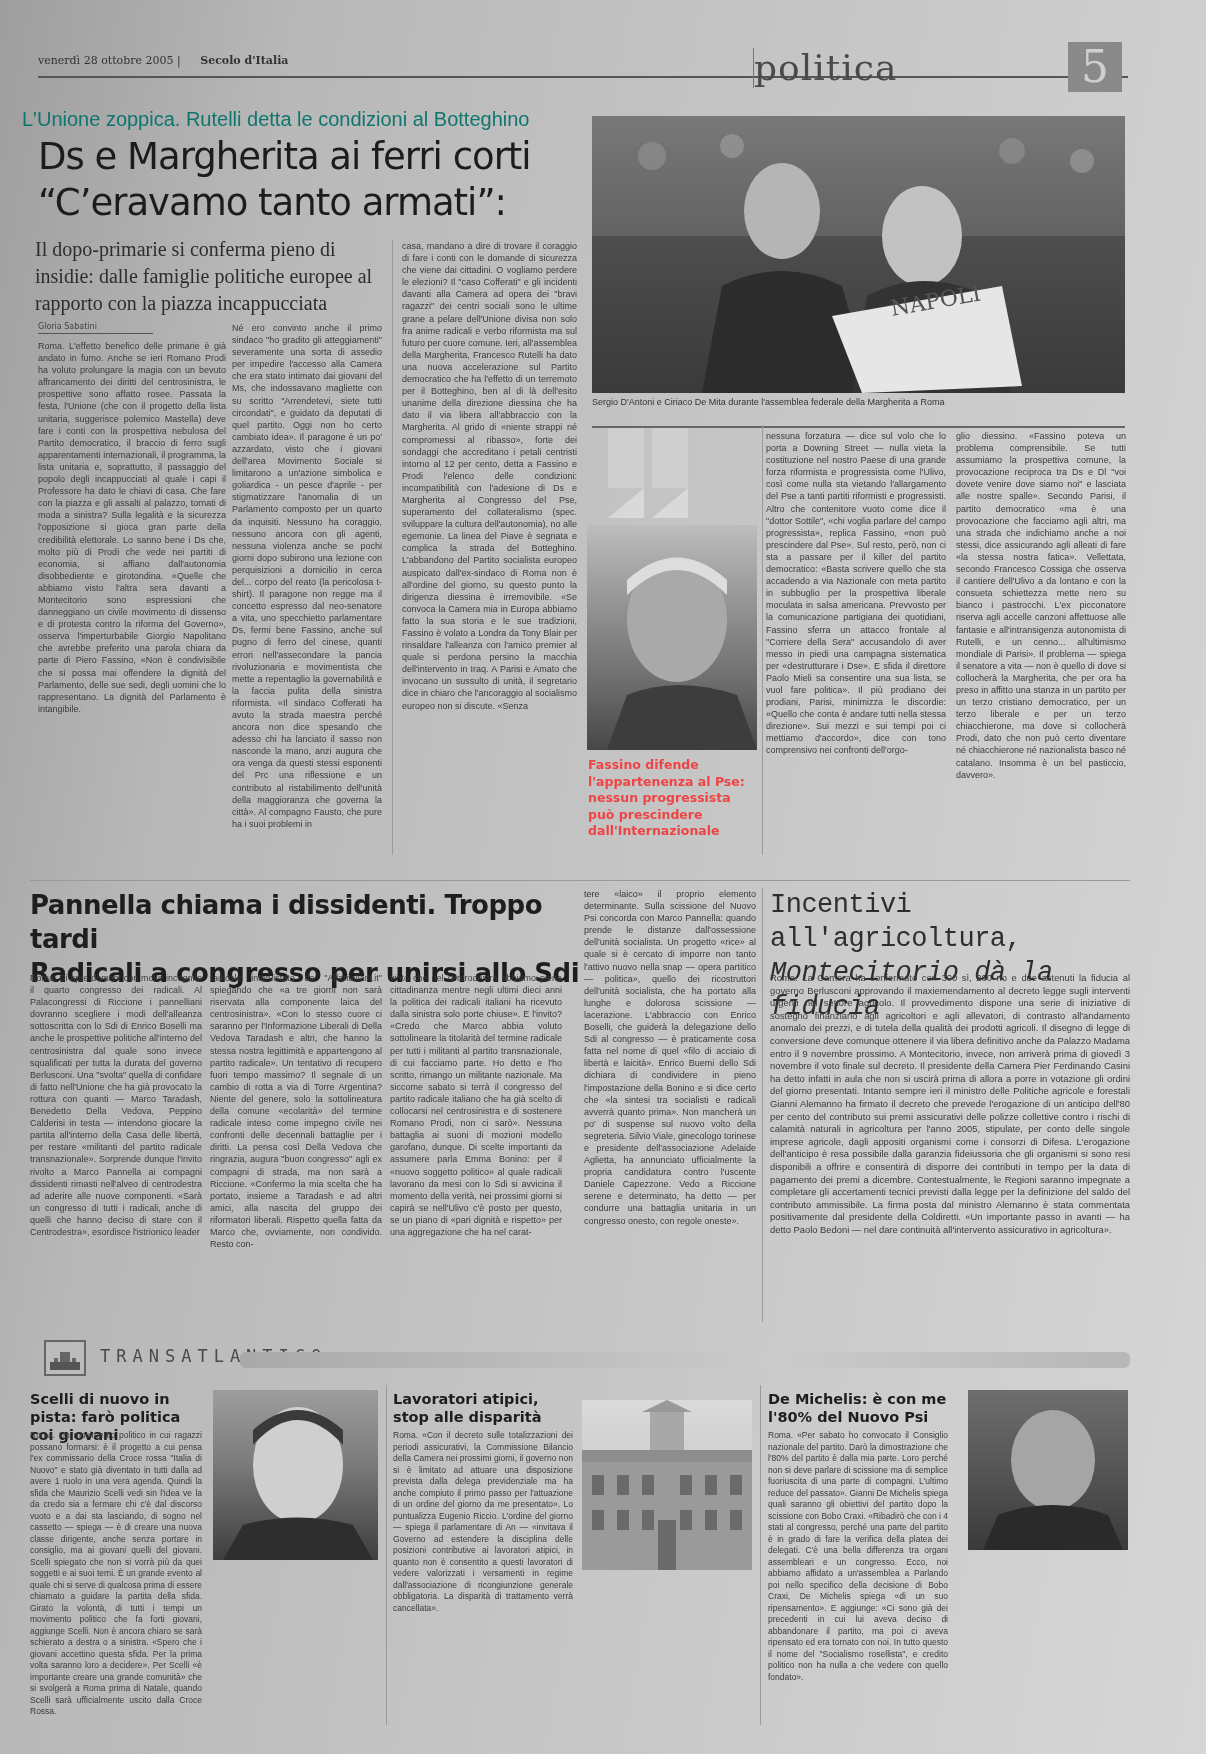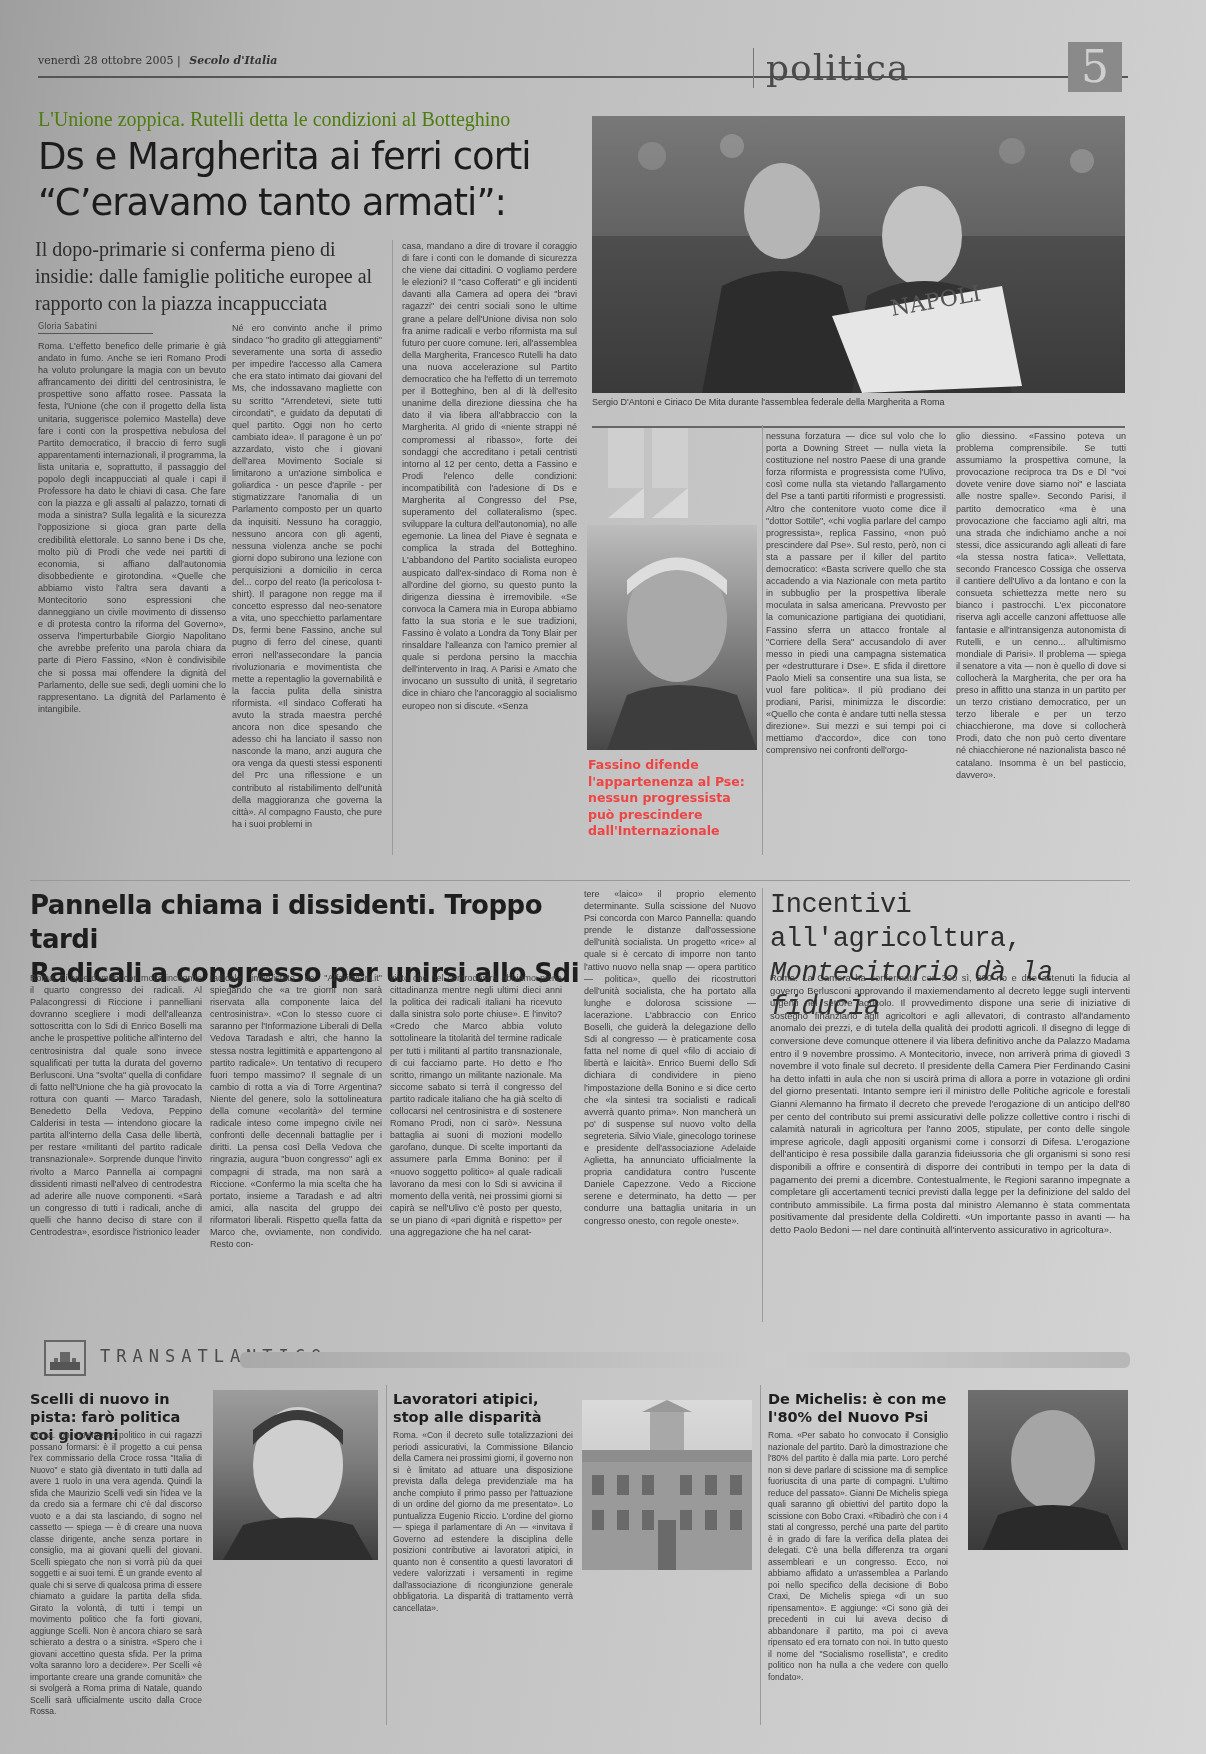--- a/index.html
+++ b/index.html
@@ -9,27 +9,27 @@
     font-family: "DejaVu Serif", serif;
     color: #2a2a2a;
     position: relative;
   }
   .page {
     position: absolute; left: 0; top: 0; width: 1206px; height: 1754px;
   }
   
   .masthead { position: absolute; left: 38px; top: 48px; width: 1090px; height: 46px; }
   .mast-date { position: absolute; left: 0; top: 6px; font-size: 11px; color: #333; font-family: "DejaVu Serif", serif; }
-  .mast-date .pub { font-style: italic; font-weight: bold; margin-left: 5px; text-align: center; }
+  .mast-date .pub { font-weight: bold; margin-left: 16px; text-align: center; }
   .mast-rule { position: absolute; left: 0; top: 28px; width: 1090px; height: 2px; background: #555; }
-  .mast-section { position: absolute; left: 715px; top: 0px; font-size: 36px; color: #4a4a4a; font-family: "DejaVu Serif", serif; letter-spacing: 1px; border-left: 1px solid #777; padding-left: 12px; height: 40px; line-height: 40px;}
+  .mast-section { position: absolute; left: 715px; top: 0px; font-size: 36px; color: #4a4a4a; font-family: "DejaVu Serif", serif; letter-spacing: 1px; border-left: 1px solid #777; padding-left: 0; height: 40px; line-height: 40px;}
   .mast-page { position: absolute; left: 1030px; top: -6px; width: 54px; height: 50px; background: #8a8a8a; color: #cfcfcf; font-size: 44px; text-align: center; line-height: 50px; font-family: "DejaVu Serif", serif; }
 
   
-  .kicker { position: absolute; left: 38px; top: 108px; font-size: 20px; color: #4d7c0f; font-family: Liberation Serif, serif; }
+  .kicker { position: absolute; left: 22px; top: 108px; font-size: 20px; color: #0f766e; font-family: Liberation Sans, sans-serif; }
   .headline1 { position: absolute; left: 38px; top: 134px; width: 520px; font-family: "DejaVu Sans", sans-serif; font-size: 37px; line-height: 46px; color: #1c1c1c; letter-spacing: -1px; }
   .deck { position: absolute; left: 35px; top: 236px; width: 340px; font-family: "Liberation Serif", serif; font-size: 20px; line-height: 27px; color: #2d2d2d; }
   .byline { position: absolute; left: 38px; top: 322px; font-size: 8px; color: #444; font-family: "DejaVu Sans", sans-serif; border-bottom: 1px solid #555; width: 115px; padding-bottom: 2px; }
 
   .col { position: absolute; font-family: "Liberation Sans", sans-serif; font-size: 9px; line-height: 12.1px; color: #3a3a3a; text-align: justify; overflow: hidden; word-break: break-word; }
 
   .photo { position: absolute; overflow: hidden; }
   .photo-main { left: 592px; top: 116px; width: 533px; height: 277px; background: linear-gradient(180deg, #6e6e6e 0%, #4f4f4f 40%, #3a3a3a 100%); }
   .caption-main { position: absolute; left: 592px; top: 397px; width: 533px; font-size: 9px; color: #333; font-family: "Liberation Sans", sans-serif; border-bottom: 2px solid #666; padding-bottom: 19px; }
 

